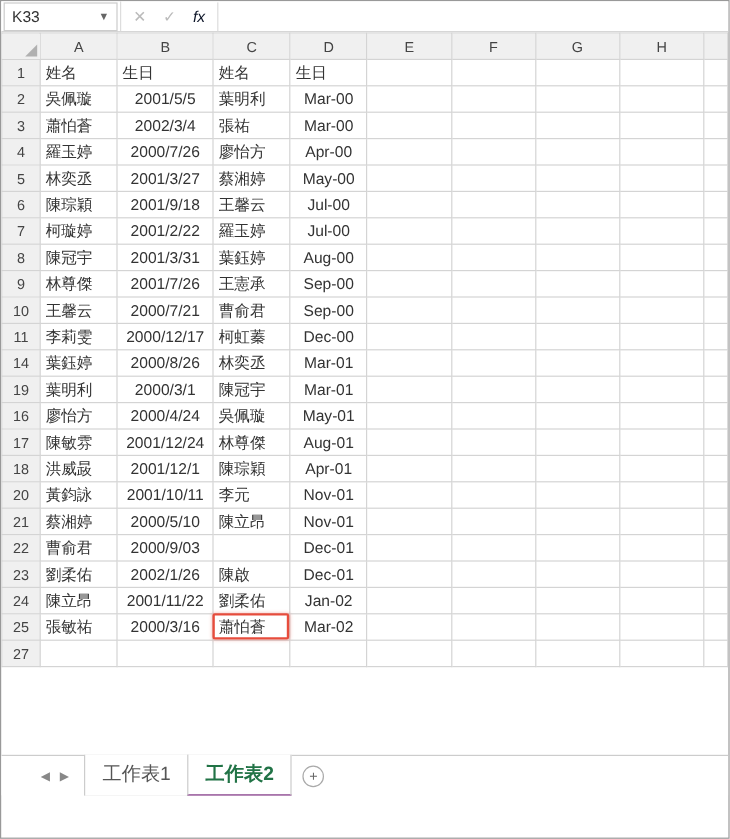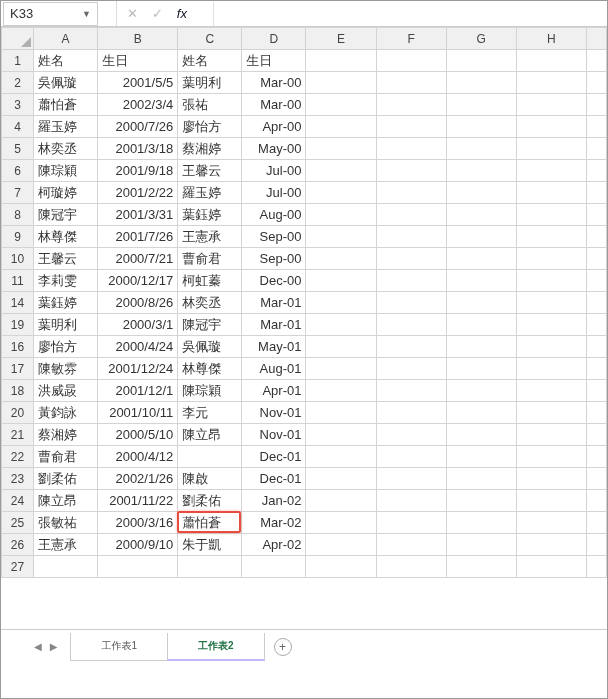--- a/index.html
+++ b/index.html
@@ -13,21 +13,20 @@
     width: 608px;
     height: 699px;
     border: 1px solid #999;
   }
   .name-box-bar {
     display: flex;
     align-items: center;
     height: 26px;
     border-bottom: 1px solid #ccc;
     background: #fff;
-    gap: 16px;
   }
   .name-box {
     width: 95px;
     height: 24px;
     border: 1px solid #ccc;
     margin: 1px 2px;
     display: flex;
     align-items: center;
     padding: 0 6px;
     font-size: 13px;
@@ -83,21 +82,21 @@
     text-align: center;
     font-size: 12px;
   }
   th.rowhdr {
     background: #f0f0f0;
     text-align: center;
     font-size: 12px;
     color: #444;
   }
   td { background: #fff; }
-  td.right { text-align: right; }
+  td.right { text-align: center; }
   td.left { text-align: left; }
   th.selcol { background: #d5f0e0; }
   .corner {
     background: #f0f0f0;
     position: relative;
   }
   .corner::after {
     content: "";
     position: absolute;
     right: 2px; bottom: 2px;
@@ -128,30 +127,30 @@
     gap: 2px;
     margin-right: 10px;
     color: #888;
     font-size: 10px;
   }
   .tab-nav span {
     border: 1px solid transparent;
     padding: 0 2px;
   }
   .sheet-tab {
-    padding: 6px 30px;
+    padding: 6px 14px;
     border: 1px solid #ccc;
     border-top: none;
     background: #fff;
-    font-size: 10px;
+    font-size: 16px;
     margin-right: -1px;
     color: #555;
   }
   .sheet-tab.active {
-    border-bottom: 2px solid #c4b5fd;
+    border-bottom: 2px solid #701a75;
     color: #217346;
     font-weight: bold;
     background: #fff;
   }
   .add-sheet {
     margin-left: 10px;
     width: 18px; height: 18px;
     border: 1px solid #aaa;
     border-radius: 50%;
     display: flex;
@@ -250,21 +249,21 @@
           <td class="right">Apr-00</td>
           <td class="left"></td>
           <td class="left"></td>
           <td class="left"></td>
           <td class="left"></td>
           <td></td>
         </tr>
         <tr>
           <th class="rowhdr">5</th>
           <td class="left">林奕丞</td>
-          <td class="right">2001/3/18</td>
+          <td class="right">2001/3/27</td>
           <td class="left">蔡湘婷</td>
           <td class="right">May-00</td>
           <td class="left"></td>
           <td class="left"></td>
           <td class="left"></td>
           <td class="left"></td>
           <td></td>
         </tr>
         <tr>
           <th class="rowhdr">6</th>
@@ -418,21 +417,21 @@
           <td class="right">Nov-01</td>
           <td class="left"></td>
           <td class="left"></td>
           <td class="left"></td>
           <td class="left"></td>
           <td></td>
         </tr>
         <tr>
           <th class="rowhdr">22</th>
           <td class="left">曹俞君</td>
-          <td class="right">2000/4/12</td>
+          <td class="right">2000/9/03</td>
           <td class="left"></td>
           <td class="right">Dec-01</td>
           <td class="left"></td>
           <td class="left"></td>
           <td class="left"></td>
           <td class="left"></td>
           <td></td>
         </tr>
         <tr>
           <th class="rowhdr">23</th>
@@ -457,32 +456,20 @@
           <td class="left"></td>
           <td class="left"></td>
           <td></td>
         </tr>
         <tr>
           <th class="rowhdr">25</th>
           <td class="left">張敏祐</td>
           <td class="right">2000/3/16</td>
           <td class="left">蕭怕蒼</td>
           <td class="right">Mar-02</td>
-          <td class="left"></td>
-          <td class="left"></td>
-          <td class="left"></td>
-          <td class="left"></td>
-          <td></td>
-        </tr>
-        <tr>
-          <th class="rowhdr">26</th>
-          <td class="left">王憲承</td>
-          <td class="right">2000/9/10</td>
-          <td class="left">朱于凱</td>
-          <td class="right">Apr-02</td>
           <td class="left"></td>
           <td class="left"></td>
           <td class="left"></td>
           <td class="left"></td>
           <td></td>
         </tr>
         <tr>
           <th class="rowhdr">27</th>
           <td class="left"></td>
           <td class="right"></td>

